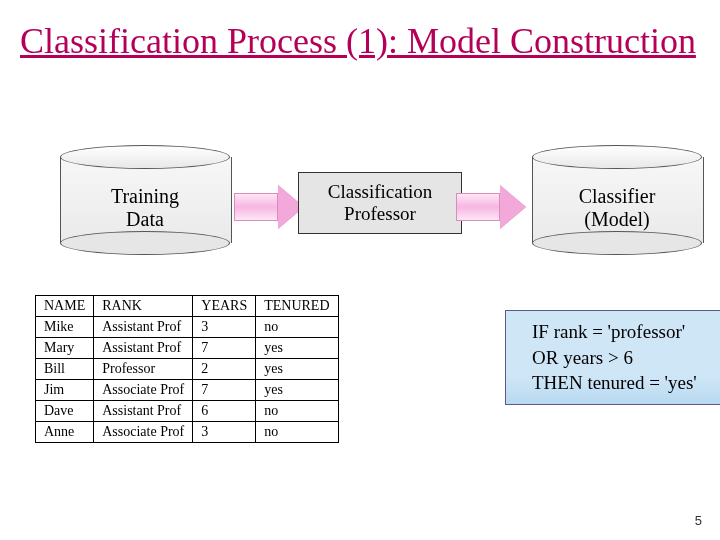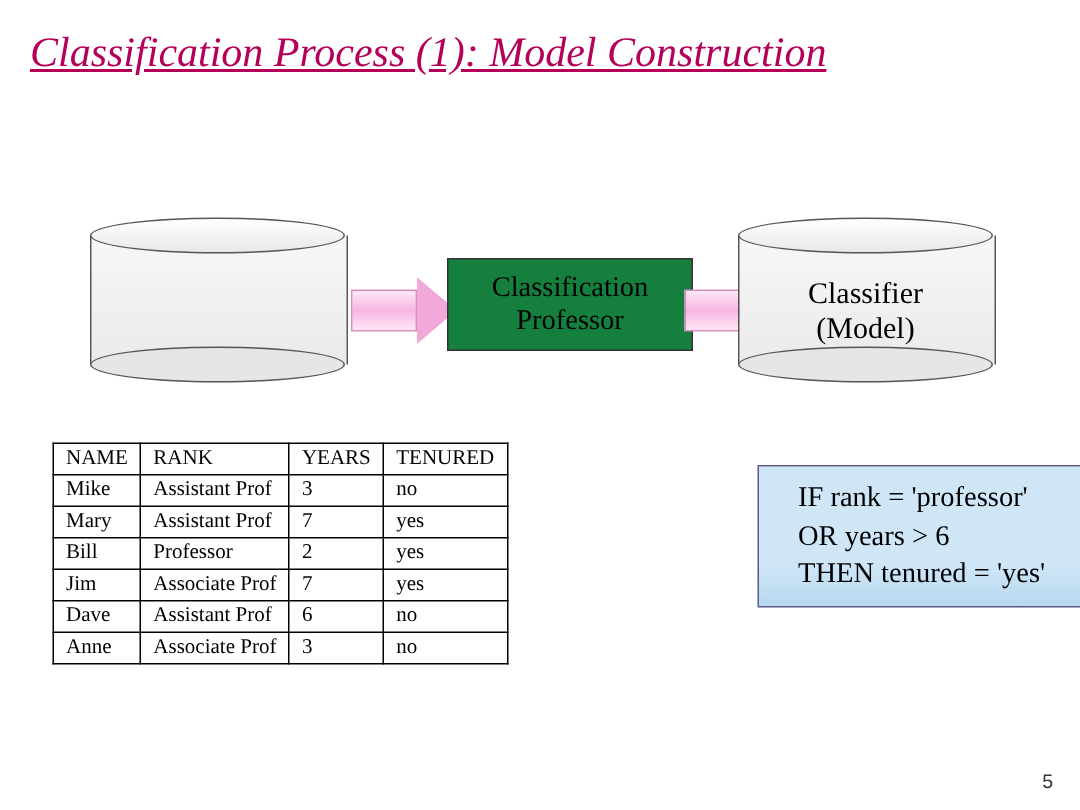--- a/index.html
+++ b/index.html
@@ -1,26 +1,26 @@
 <!DOCTYPE html>
 <html><head>
 <meta charset="utf-8">
 <style>
   html,body{margin:0;padding:0;width:720px;height:540px;background:#fff;font-family:Georgia,"Times New Roman",serif;color:#000;}
   .slide{position:relative;width:720px;height:540px;}
-  .title{position:absolute;left:20px;top:20px;font-size:28px;color:#b50059;text-decoration:underline;font-style:italic;}
+  .title{position:absolute;left:20px;top:20px;font-size:36px;color:#b50059;text-decoration:underline;}
   
   .cyl-wrap{position:absolute;}
   .cyl{position:relative;width:170px;height:110px;}
   .cyl .body{position:absolute;left:0;top:12px;width:170px;height:86px;background:linear-gradient(#f7f7f7,#eaeaea);border-left:1.5px solid #555;border-right:1.5px solid #555;}
   .cyl .top{position:absolute;left:0;top:0;width:170px;height:24px;background:linear-gradient(#fff,#e8e8e8);border:1.5px solid #555;border-radius:50%/50%;box-sizing:border-box;}
   .cyl .bot{position:absolute;left:0;top:86px;width:170px;height:24px;background:#e6e6e6;border:1.5px solid #555;border-radius:50%/50%;box-sizing:border-box;}
   .cyl .lbl{position:absolute;width:100%;text-align:center;top:40px;font-size:20px;line-height:1.15;}
   
-  .algo{position:absolute;left:298px;top:172px;width:150px;padding:8px 6px;background:#15803d;border:1.2px solid #333;text-align:center;font-size:19px;line-height:1.15;}
+  .algo{position:absolute;left:298px;top:172px;width:150px;padding:8px 6px;background:#e5e5e5;border:1.2px solid #333;text-align:center;font-size:19px;line-height:1.15;}
   
   .arrow{position:absolute;display:flex;align-items:center;}
   .arrow .shaft{width:42px;height:26px;background:linear-gradient(#ffe6f5,#f7b6e3,#ffe6f5);border:1px solid #d48fc0;}
   .arrow .head{width:0;height:0;border-top:22px solid transparent;border-bottom:22px solid transparent;border-left:26px solid #f2a8d8;filter:drop-shadow(0 0 0 #c97bb2);}
   
   .tbl{position:absolute;left:35px;top:295px;border-collapse:collapse;font-family:"Times New Roman",serif;font-size:14px;}
   .tbl th,.tbl td{border:1px solid #000;padding:2px 8px;text-align:left;}
   .tbl th{font-weight:normal;}
   
   .rule{position:absolute;left:505px;top:310px;width:190px;background:linear-gradient(#cfe6f7 70%,#b8d9f0);border:1.2px solid #5a5a88;padding:8px 26px;font-size:19px;line-height:1.35;}
@@ -32,39 +32,43 @@
 
 <div class="slide">
 
   <div class="title">Classification Process (1): Model Construction</div>
 
   <div class="cyl-wrap" style="left:60px;top:145px;">
     <div class="cyl">
       <div class="body"></div>
         <div class="bot"></div>
         <div class="top"></div>
+      <div class="lbl">
+        <span>Training</span><br>
+        <span>Data</span>
+      </div>
     </div>
   </div>
 
   <div class="arrow" style="left:234px;top:185px;">
     <div class="shaft"></div>
       <div class="head"></div>
   </div>
 
   <div class="algo">
     <span>Classification</span><br>
     <span>Professor</span>
   </div>
 
   <div class="arrow" style="left:456px;top:185px;">
     <div class="shaft"></div>
       <div class="head"></div>
   </div>
 
-  <div class="cyl-wrap" style="left:492px;top:145px;">
+  <div class="cyl-wrap" style="left:532px;top:145px;">
     <div class="cyl">
       <div class="body"></div>
         <div class="bot"></div>
         <div class="top"></div>
       <div class="lbl">
         <span>Classifier</span><br>
         <span>(Model)</span>
       </div>
     </div>
   </div>

